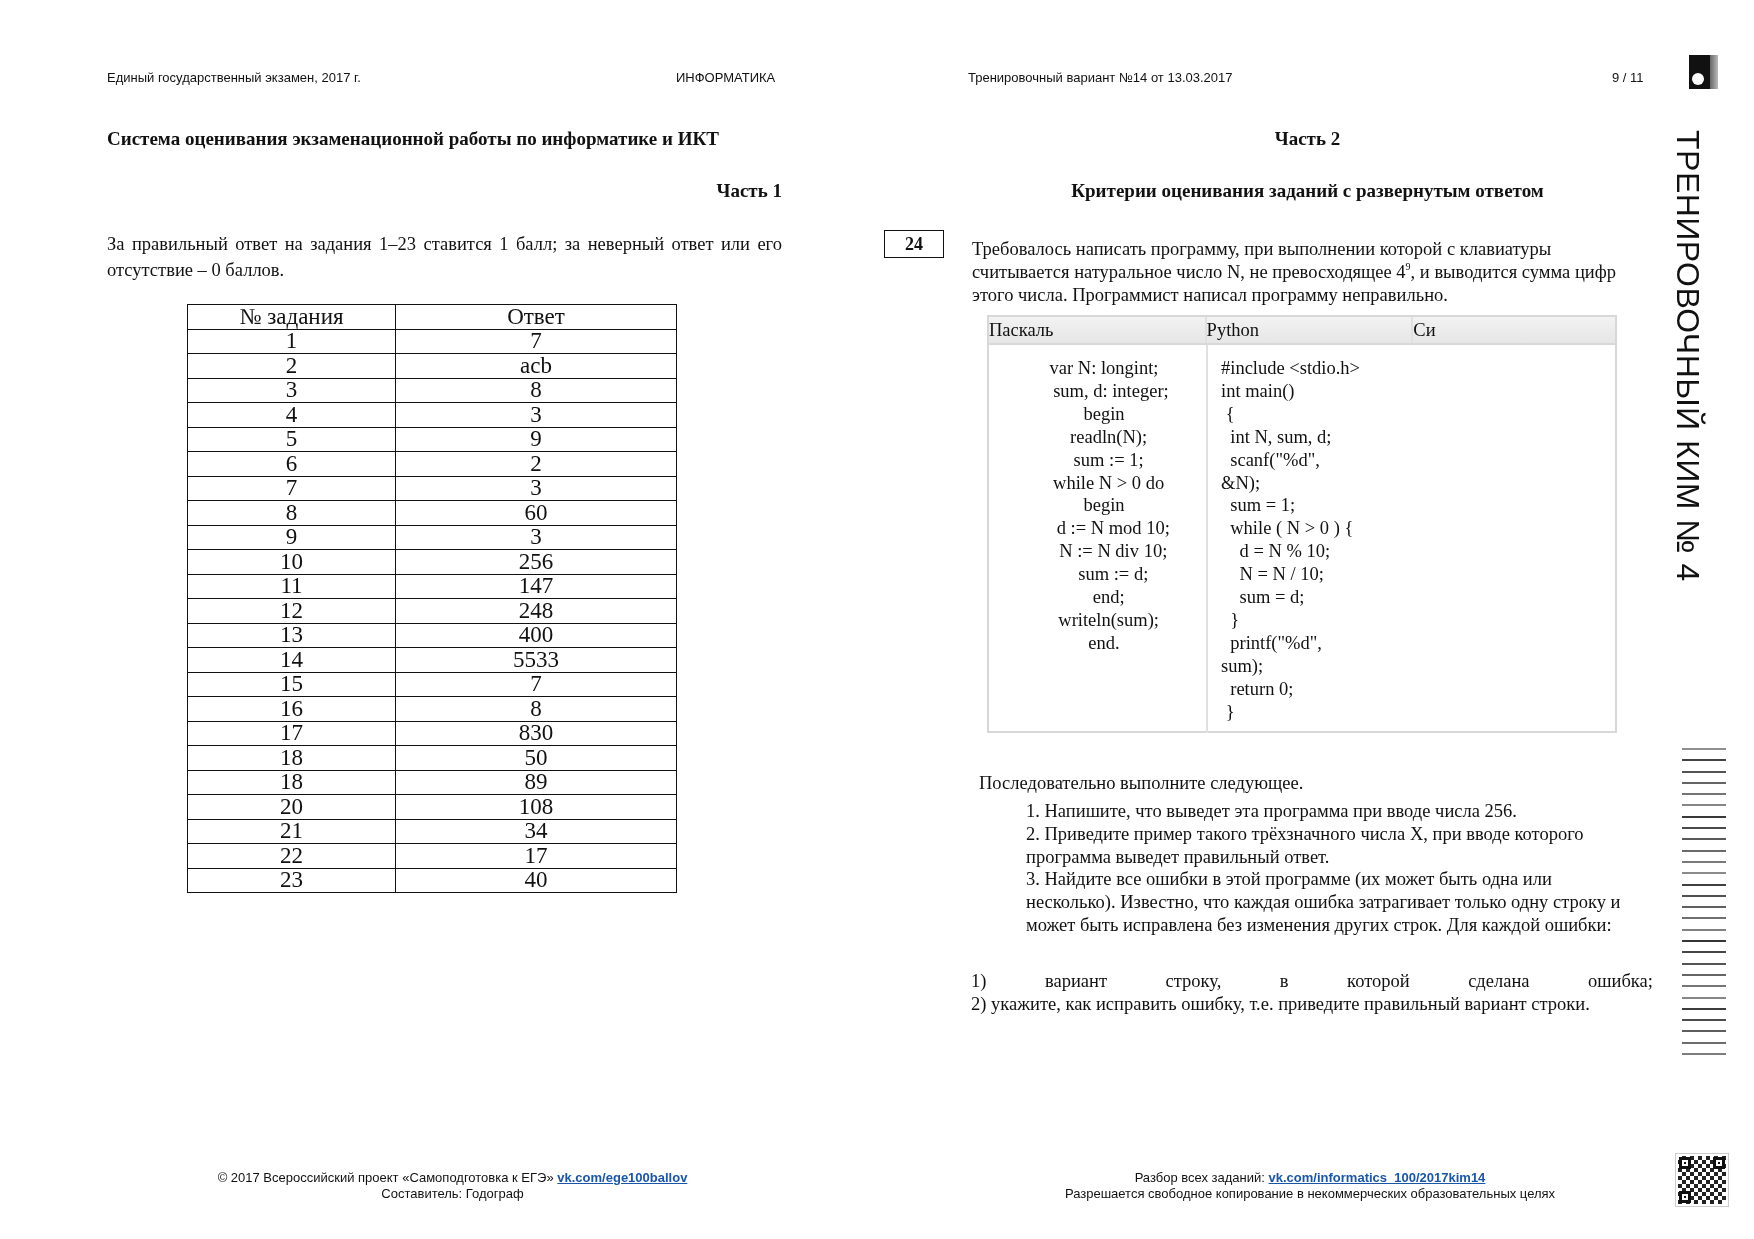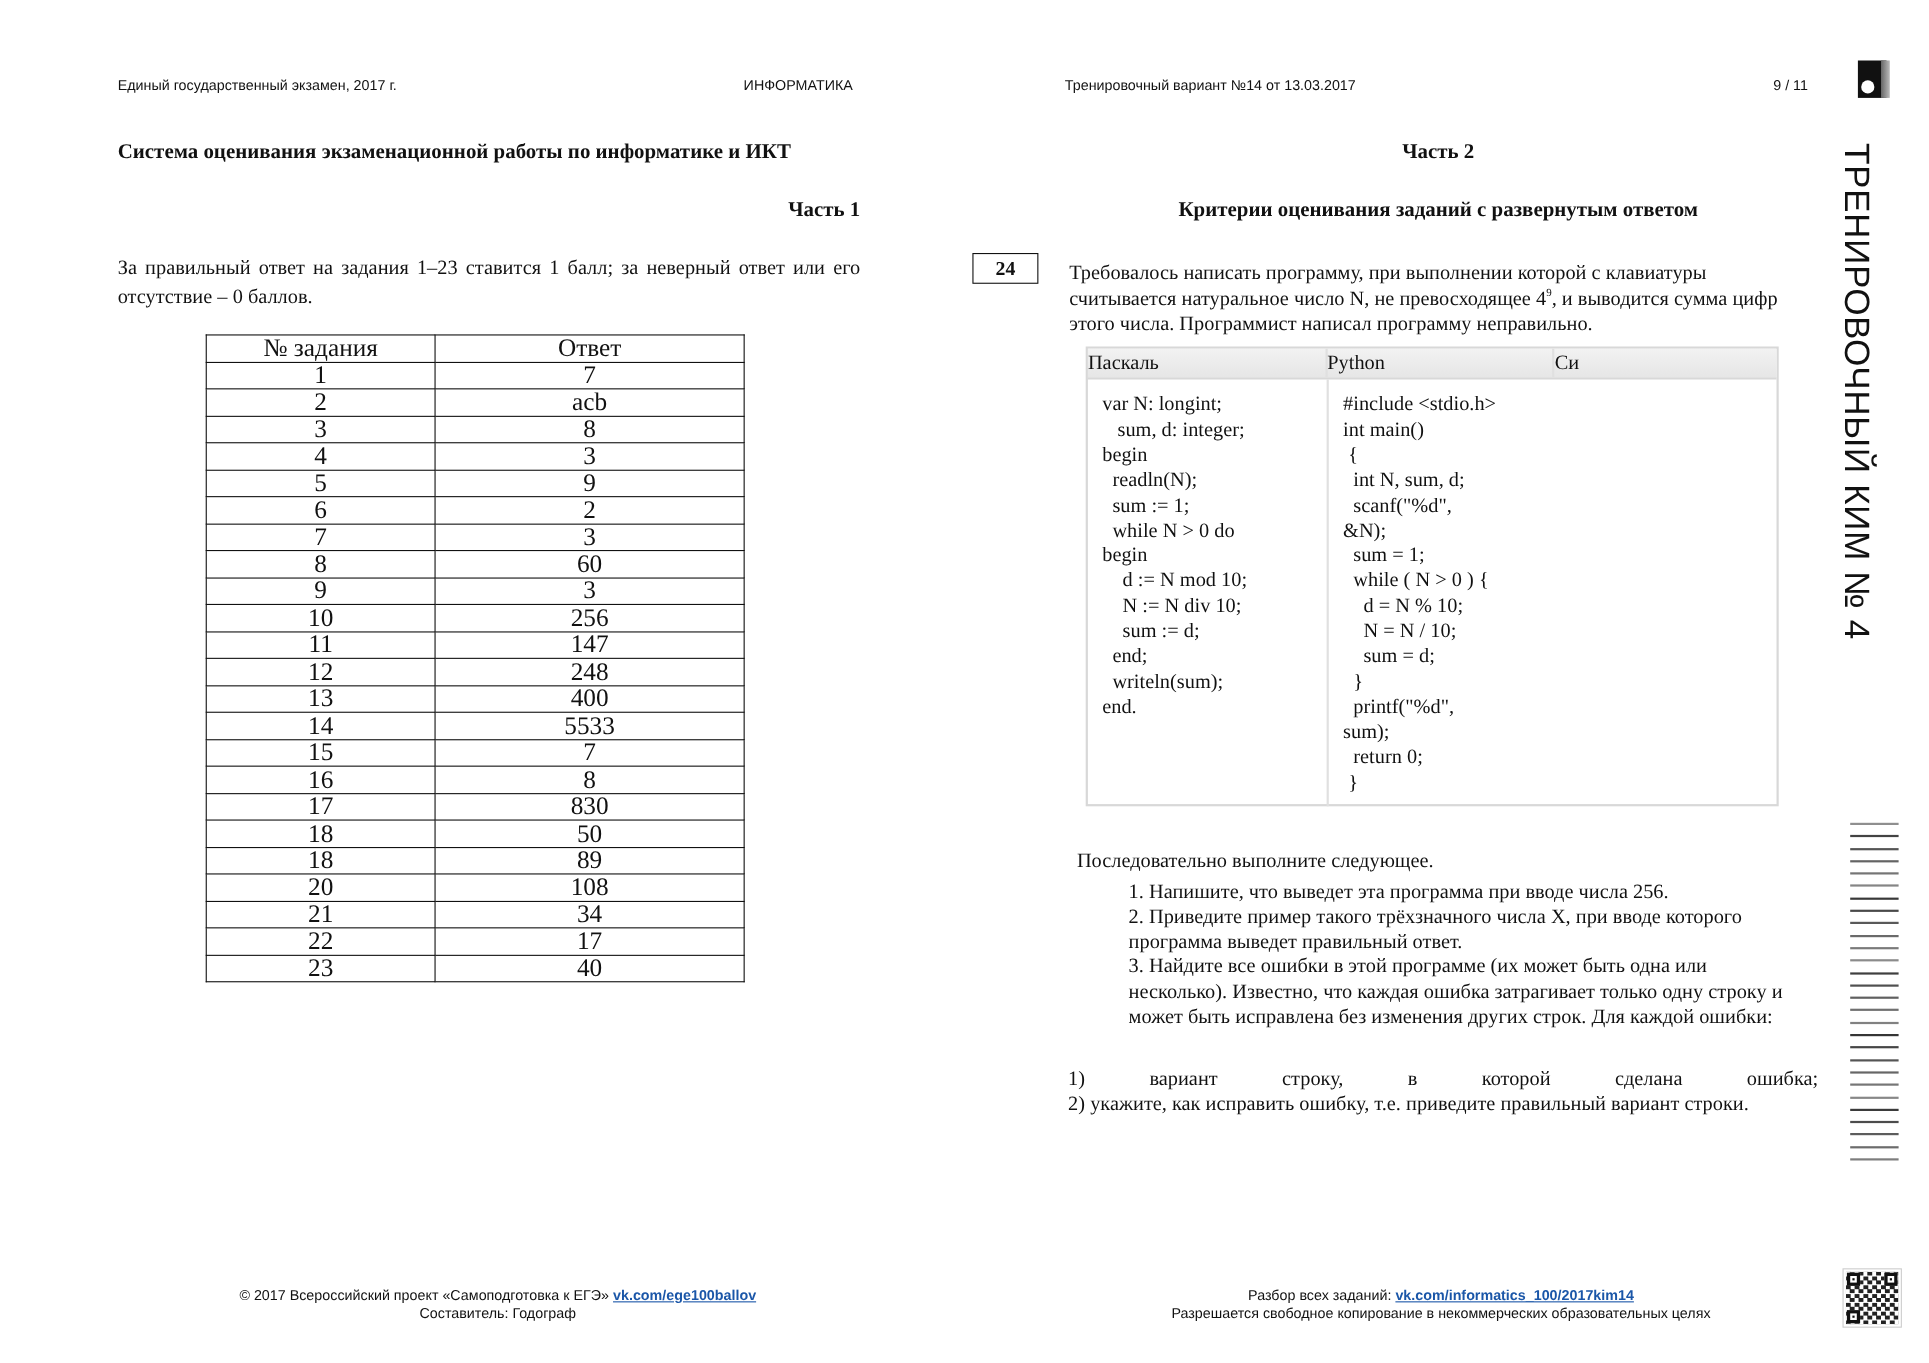--- a/index.html
+++ b/index.html
@@ -25,21 +25,21 @@
   .part2 { left: 975px; width: 665px; top: 128px; font-size: 19px; font-weight: bold; text-align: center; }
   .criteria { left: 975px; width: 665px; top: 180px; font-size: 19px; font-weight: bold; text-align: center; }
   .task-box { left: 884px; top: 230px; width: 58px; height: 26px; border: 1.5px solid #111; font-size: 18px; font-weight: bold; text-align: center; line-height: 26px; }
   .task-text { left: 972px; width: 660px; top: 238px; font-size: 18.5px; line-height: 23px; }
   .task-text sup { font-size: 10px; vertical-align: 8px; line-height: 0; }
 
   .code-wrap { left: 987px; top: 315px; width: 630px; height: 418px; border: 2px solid #d8d8d8; box-sizing: border-box; }
   .code-head { display: flex; height: 26px; background: linear-gradient(#f2f2f2, #e6e6e6); border-bottom: 2px solid #d8d8d8; }
   .code-head div { text-align: left; font-size: 18.5px; line-height: 26px; }
   .code-body { display: flex; height: 388px; }
-  .col-pas { width: 217px; border-right: 2px solid #e0e0e0; }
+  .col-pas { width: 217px; border-right: 2px solid #e0e0e0; text-align: center; }
   .col-py { width: 206px; border-right: 2px solid #e0e0e0; }
   .col-c { width: 203px; }
   .code-body pre { margin: 0; padding: 12px 0 0 13px; font-family: "Liberation Serif", "DejaVu Serif", serif; font-size: 18.5px; line-height: 22.9px; white-space: pre; }
 
   .steps-lead { left: 979px; top: 773px; font-size: 18.5px; }
   .steps { left: 1026px; width: 615px; top: 800px; font-size: 18.5px; line-height: 22.8px; }
   .steps div { margin: 0; }
   .errfix { left: 971px; width: 682px; top: 970px; font-size: 18.5px; line-height: 23px; }
   .justify-line { display: flex; justify-content: space-between; }
 

